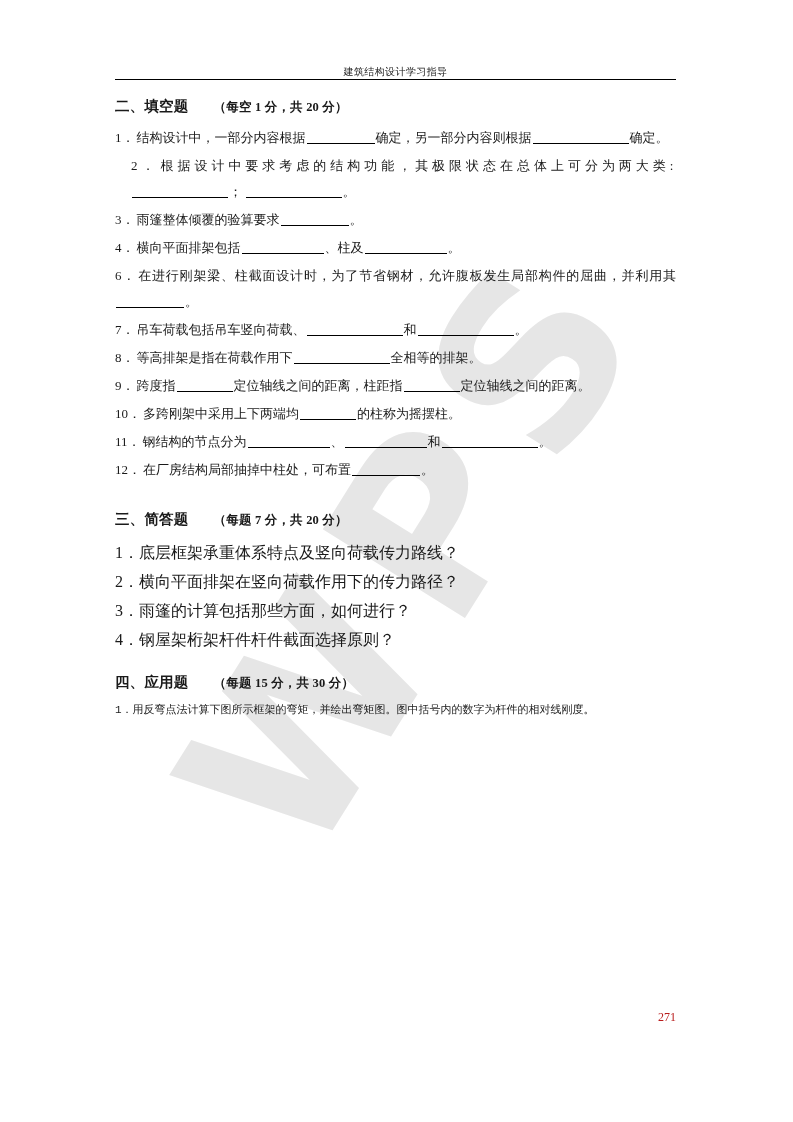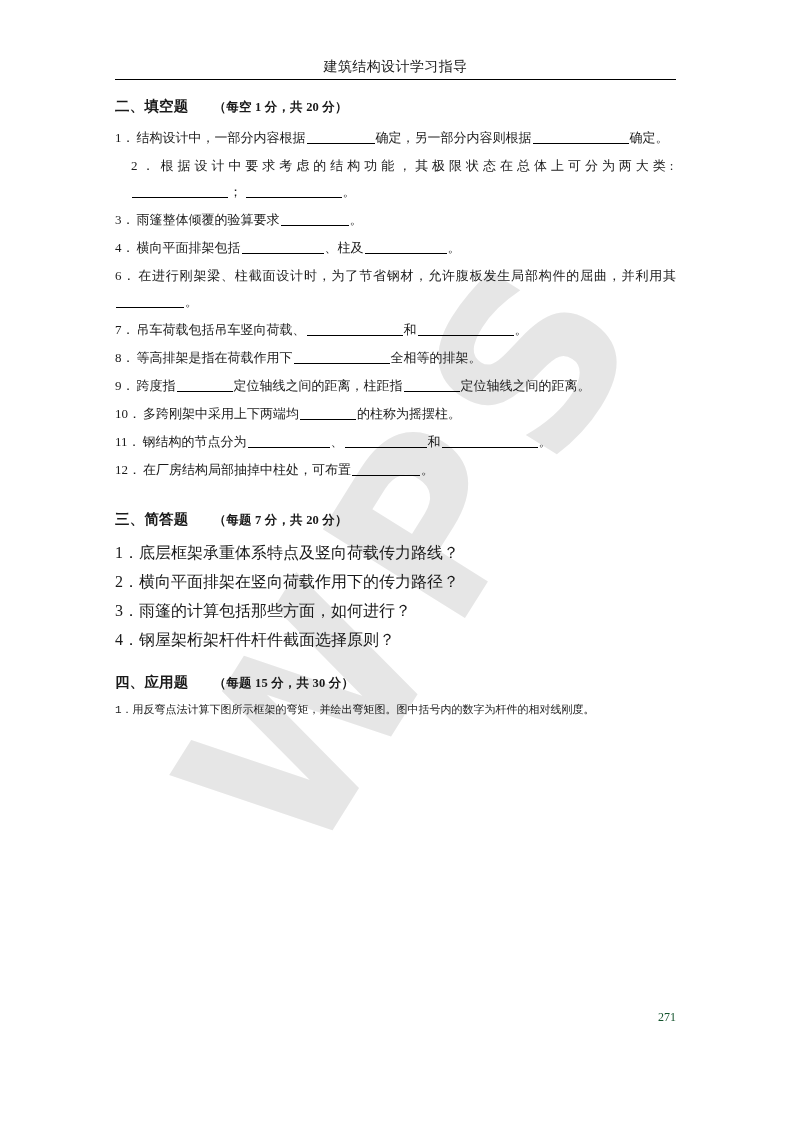--- a/index.html
+++ b/index.html
@@ -46,24 +46,24 @@
   
   #page {
     position: absolute;
     inset: 0;
     z-index: 2;
   }
 
   .header-title {
     position: absolute;
     left: 115px;
-    top: 58px;
+    top: 65px;
     width: 561px;
     text-align: center;
-    font-size: 14px;
+    font-size: 10px;
     letter-spacing: 0.4px;
     color: #1a1a1a;
   }
   .header-rule {
     position: absolute;
     left: 115px;
     top: 79px;
     width: 561px;
     height: 0;
     border-top: 1.6px solid #000000;
@@ -127,21 +127,21 @@
     font-family: Liberation Mono, monospace;
   }
 
   .page-number {
     position: absolute;
     left: 0;
     top: 1010px;
     width: 676px;
     text-align: right;
     font-size: 12px;
-    color: #14532d;
+    color: #b91c1c;
   }
 </style>
 </head>
 <body>
 
 <div id="watermark">
   <div class="wm-text">WPS</div>
 </div>
 
 <div id="page">

